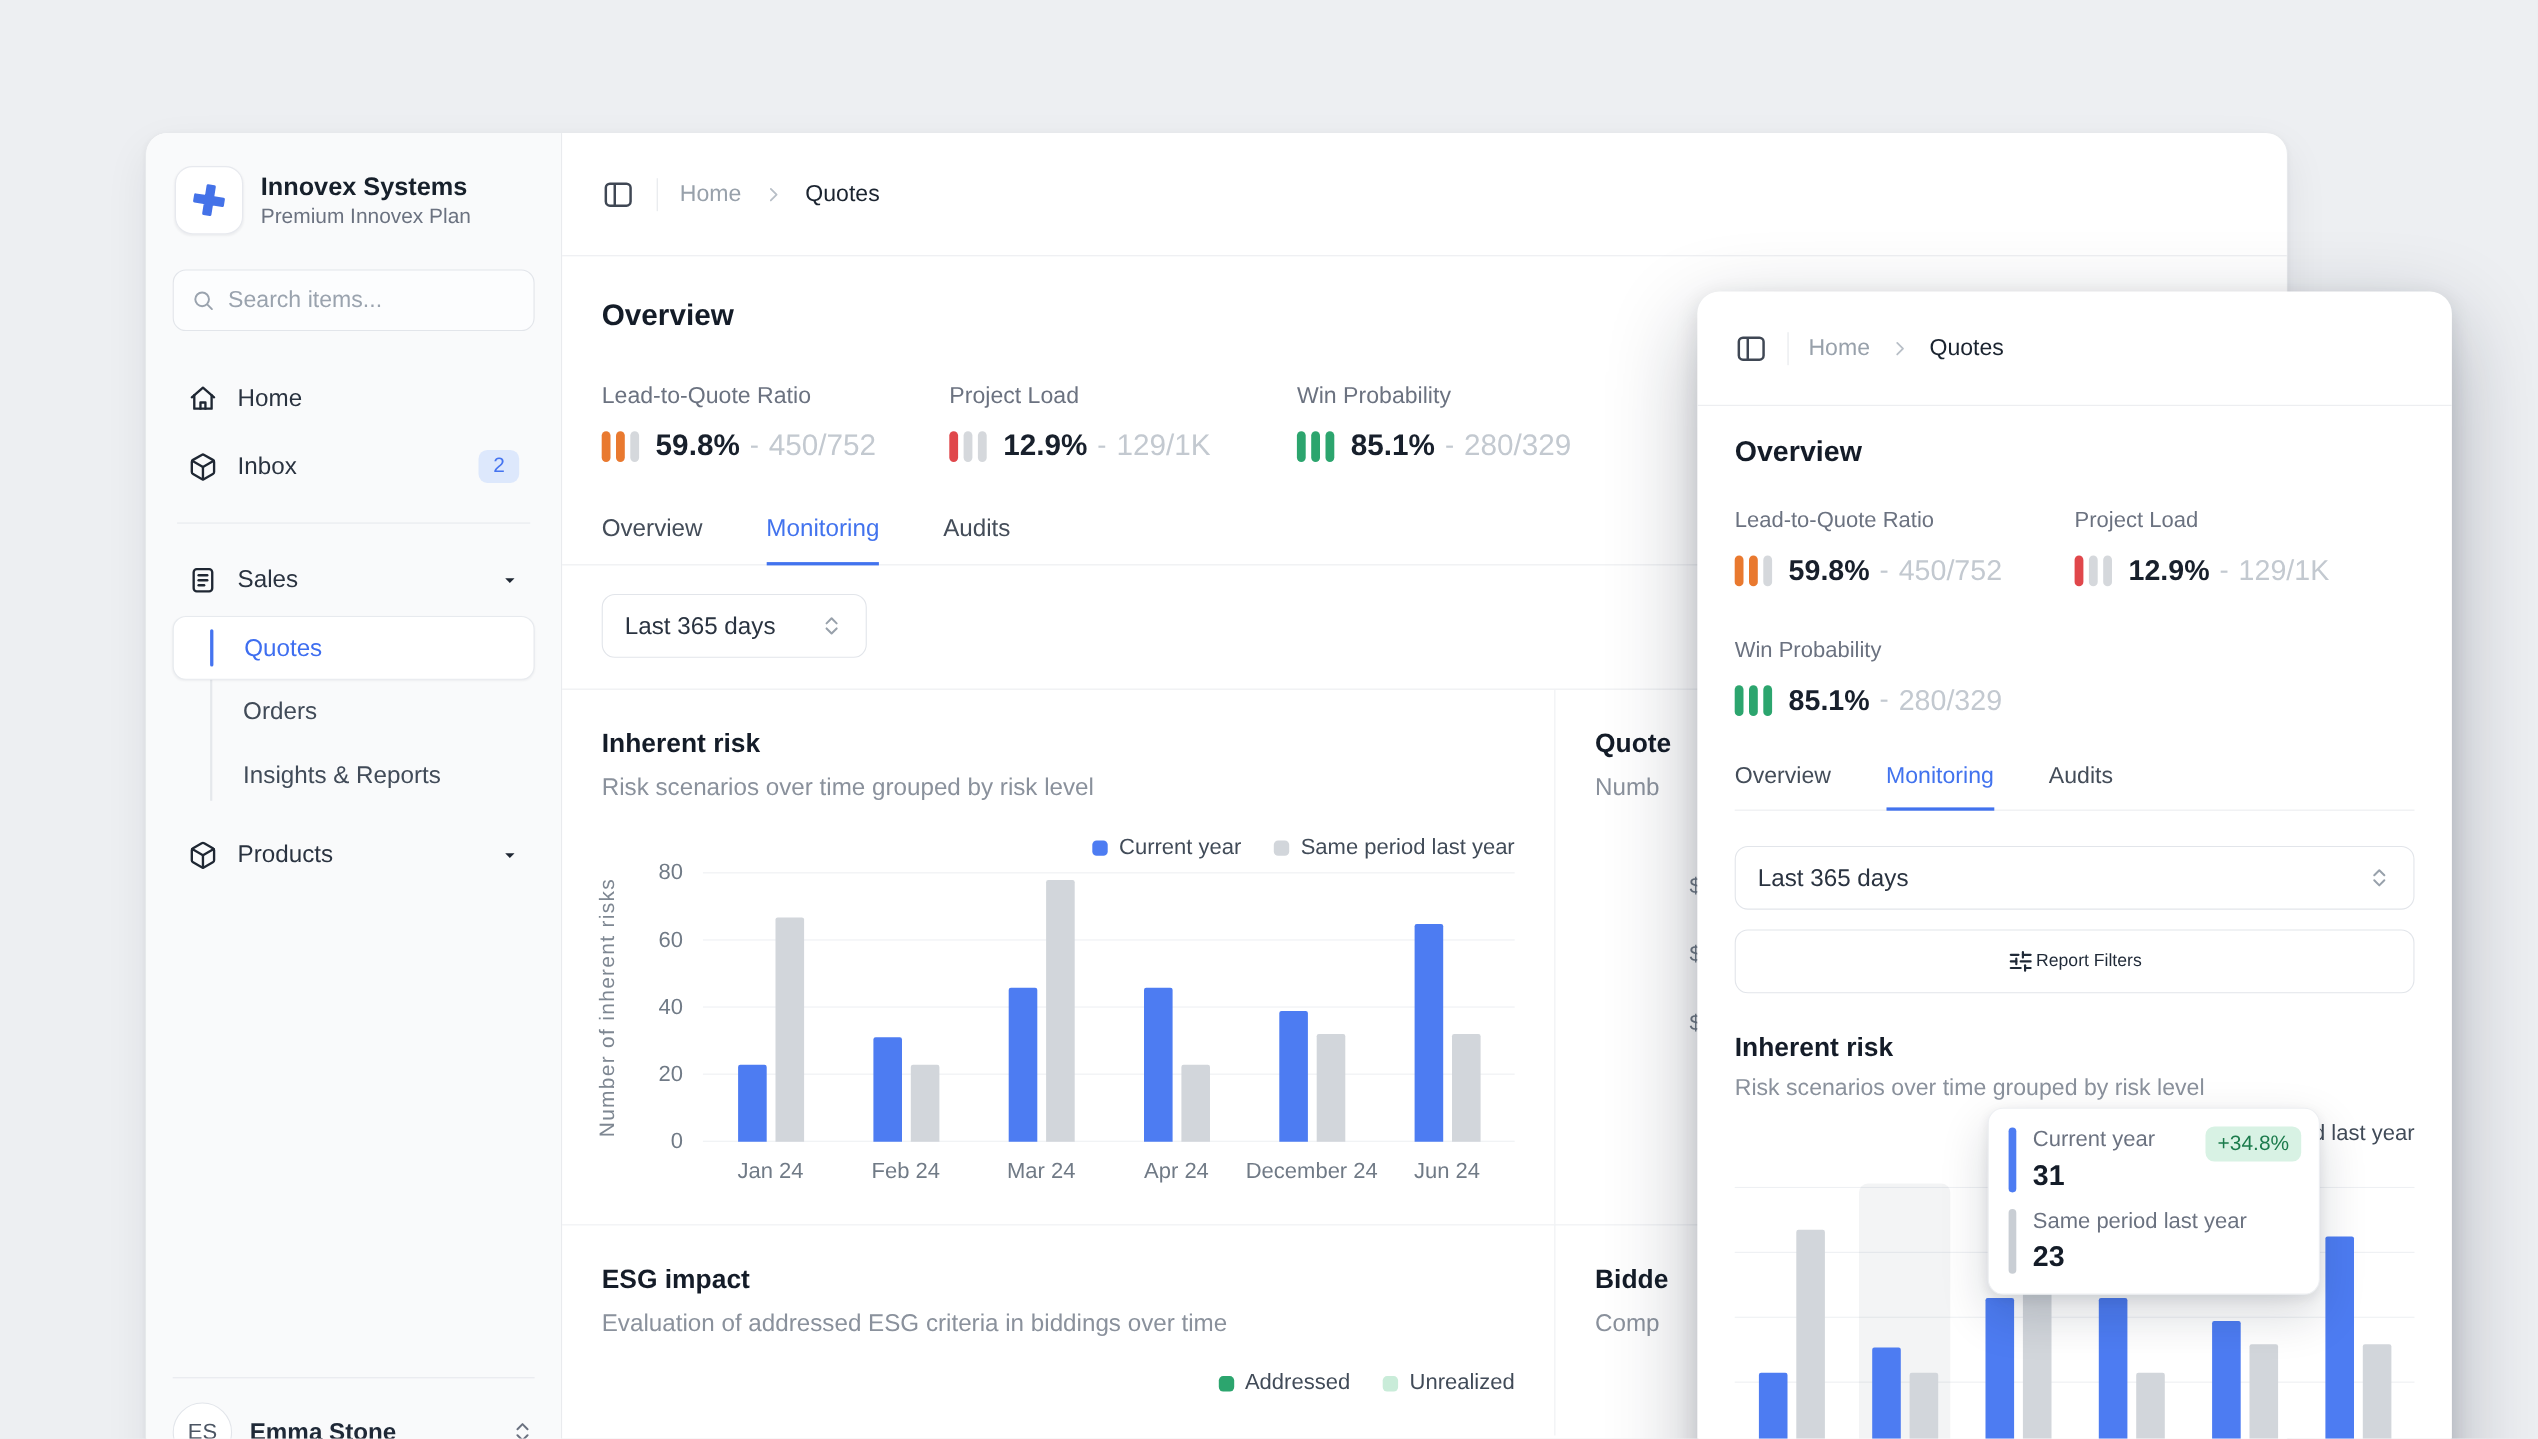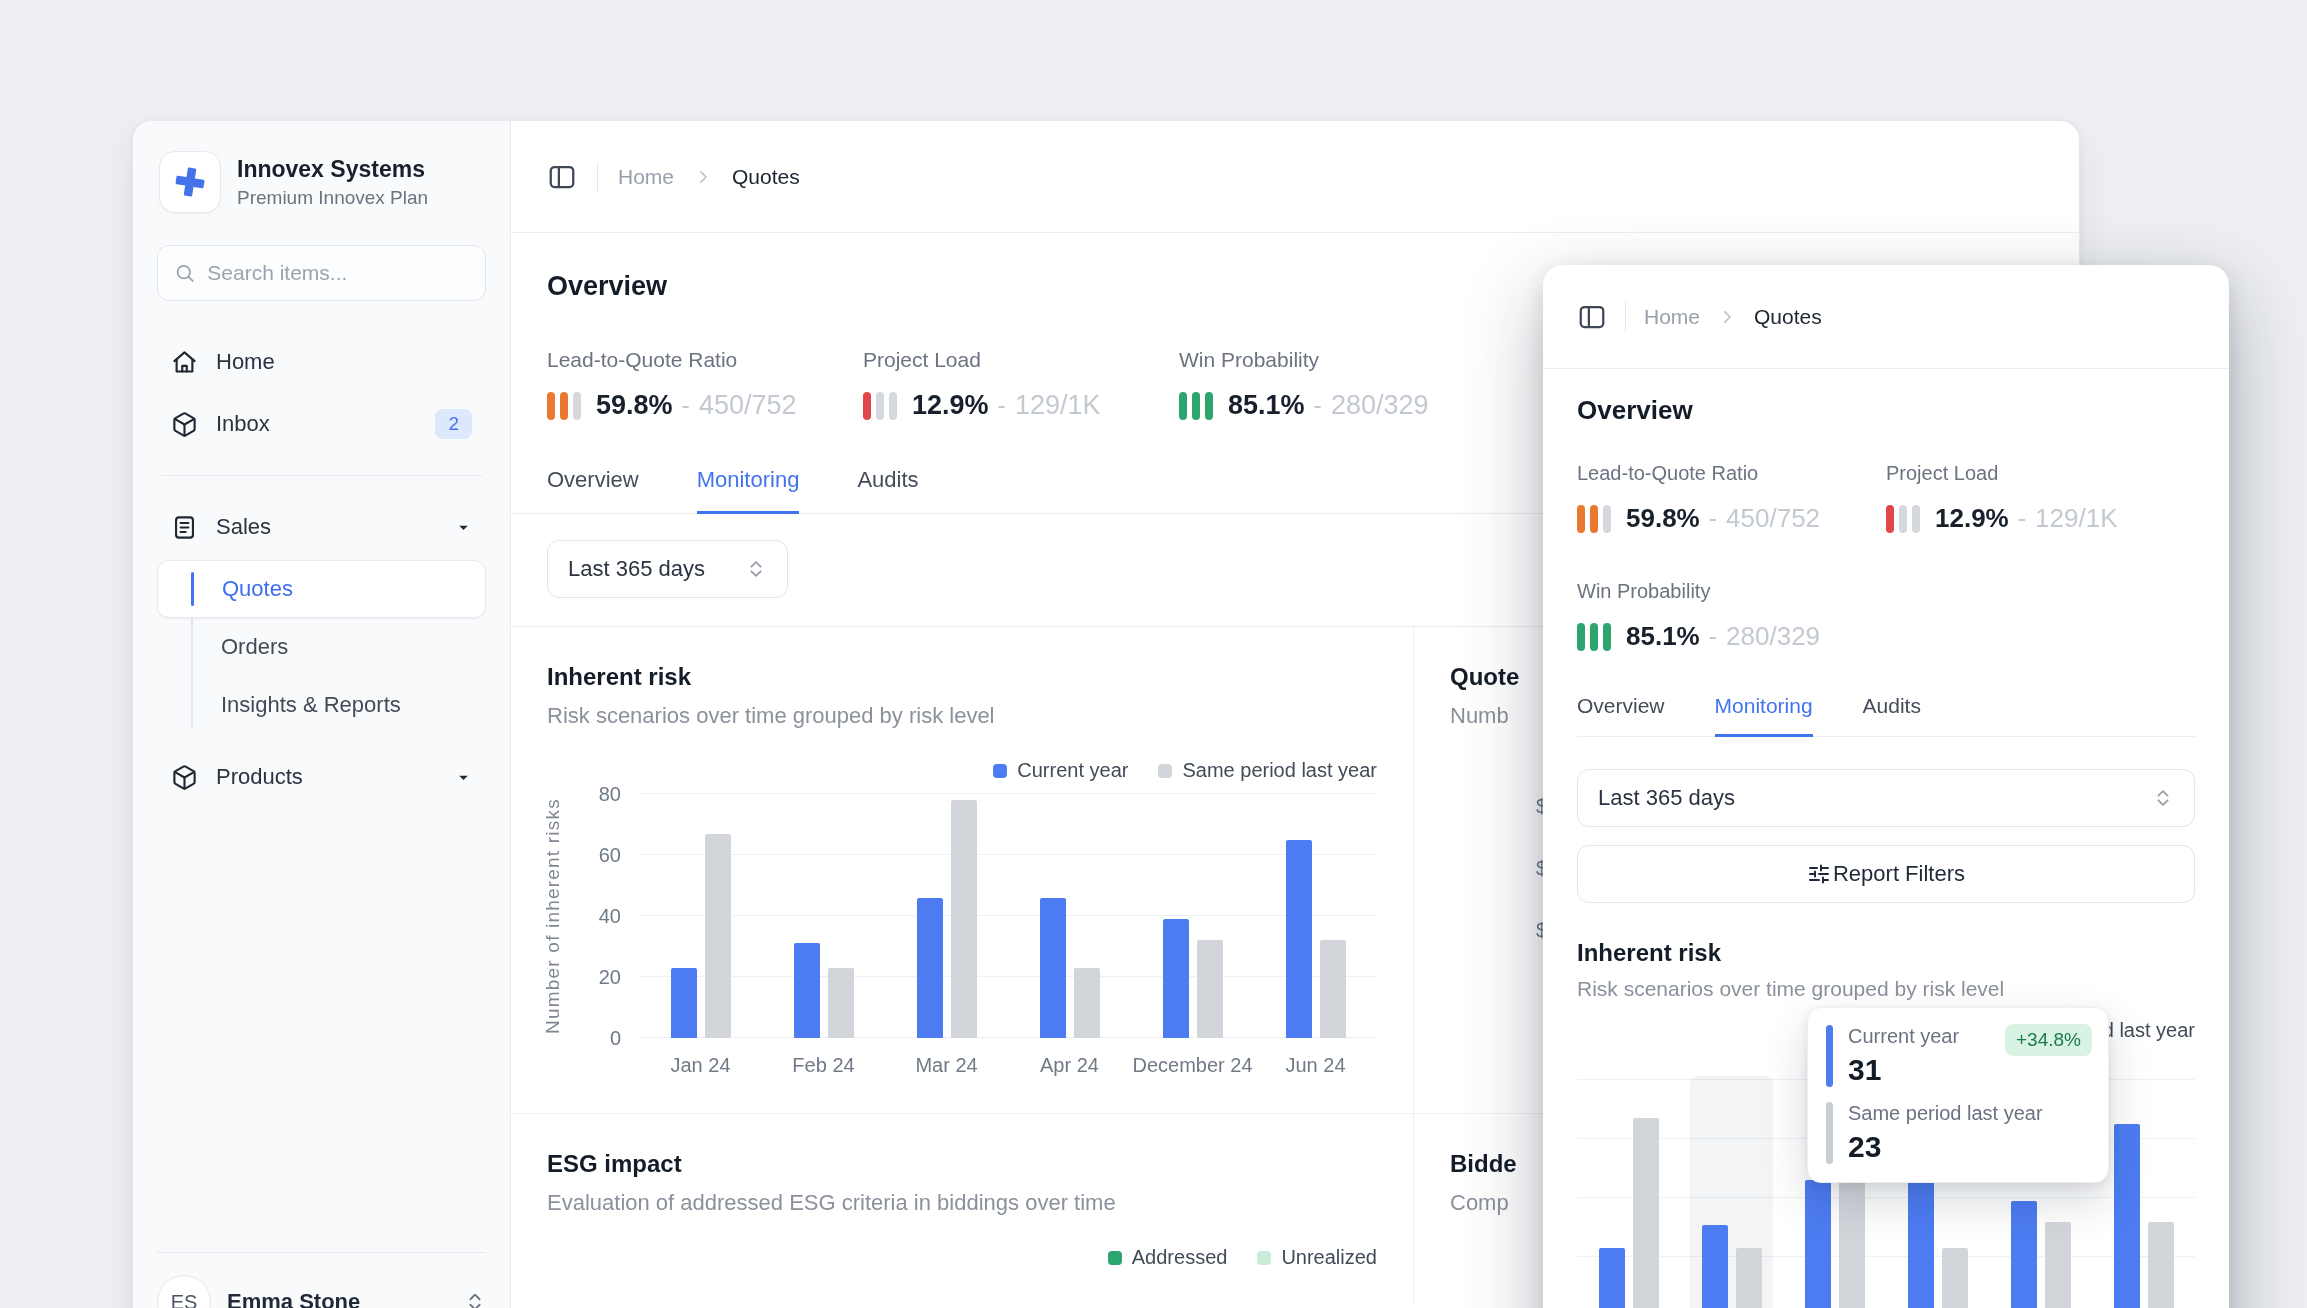--- a/index.html
+++ b/index.html
@@ -129,39 +129,39 @@
   .ov-body { padding:26px 34px 0; }
   .h2 { font-size:26px; font-weight:700; color:#141c28; }
   .ov-kpis { margin-top:36px; display:grid; grid-template-columns:1fr 1fr; row-gap:46px; }
   .ov-kpis .kpi { min-width:0; }
   .ov-kpis .kpi-label { font-size:20px; }
   .ov-kpis .kpi-value, .ov-kpis .kpi-detail { font-size:26px; }
   .ov-tabs { margin-top:42px; display:flex; gap:50px; border-bottom:1px solid #ebedf0; }
   .ov-tabs .tab { font-size:21px; padding-bottom:16px; }
   .ov-select-wrap { margin-top:32px; }
   .ov-btn { margin-top:18px; height:58px; border:1px solid #e2e5ea; border-radius:12px;
-    display:flex; align-items:center; justify-content:center; gap:2px; font-size:22px;
+    display:flex; align-items:center; justify-content:center; gap:2px; font-size:16px;
     font-weight:500; color:#1f2937; cursor:pointer; background:#fff; }
   .ov-btn .icn { width:24px; height:24px; color:#1f2937; }
   .ov-section { margin-top:36px; }
   .ov-section .card-title { font-size:24px; }
   .ov-section .card-sub { font-size:21px; margin-top:10px; }
   .ov-chart { margin-top:16px; position:relative; }
   .ov-chart .legend { margin:0; position:relative; top:2px; }
   .ov-plot-wrap { margin-top:40px; }
 
   
   .tooltip { position:absolute; left:230px; top:-10px; width:302px; background:#fff;
     border:1px solid #edeff2; border-radius:14px; padding:17px 18px 18px;
     box-shadow:0 18px 44px rgba(15,23,42,.16), 0 3px 10px rgba(15,23,42,.08); z-index:6; }
   .tt-row { display:flex; gap:15px; }
   .tt-row + .tt-row { margin-top:15px; }
   .tt-ind { width:7px; border-radius:4px; flex:none; align-self:stretch; }
   .tt-label { font-size:20px; color:#6b7280; }
-  .tt-value { font-size:30px; font-weight:700; color:#141c28; margin-top:5px; }
+  .tt-value { font-size:26px; font-weight:700; color:#141c28; margin-top:5px; }
   .tt-badge { position:absolute; right:16px; top:16px; background:#d8f2e4; color:#1b7b4c;
     font-size:19px; font-weight:500; padding:5px 11px; border-radius:8px; }
 
   .icn { display:inline-block; }
   .icn svg { width:100%; height:100%; display:block; }
 </style>
 </head>
 <body>
 
 <div class="page">

